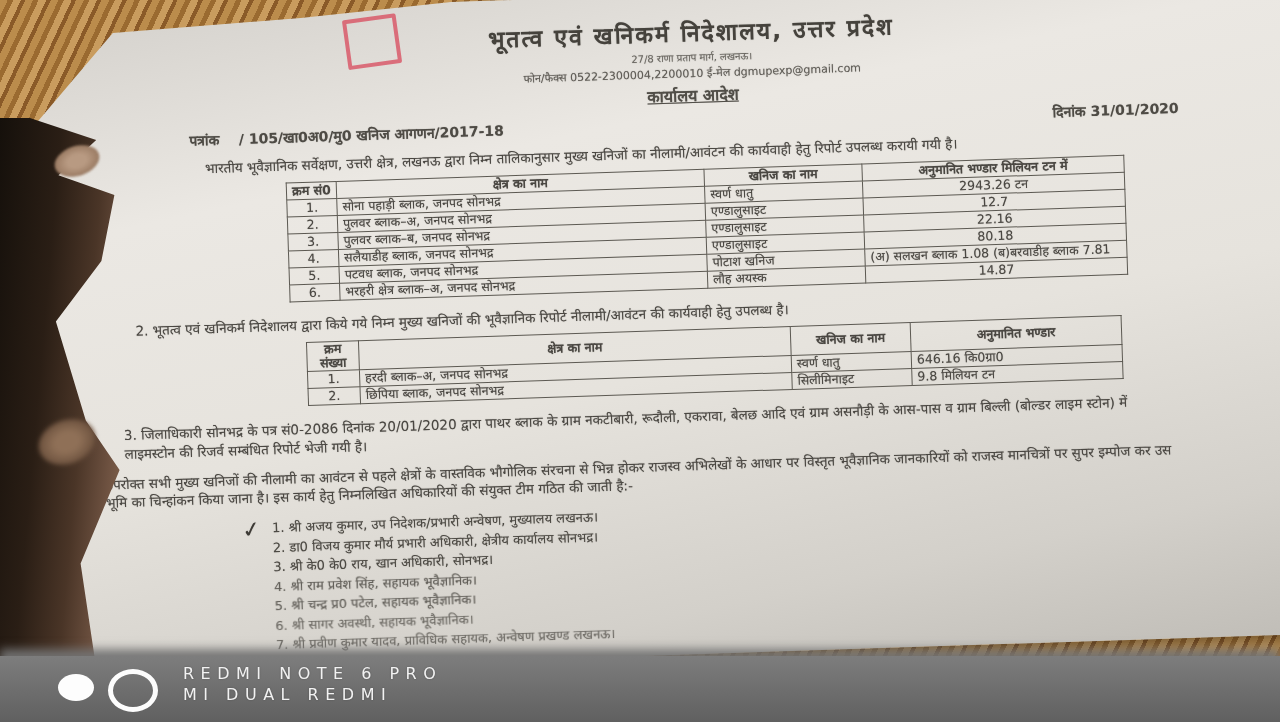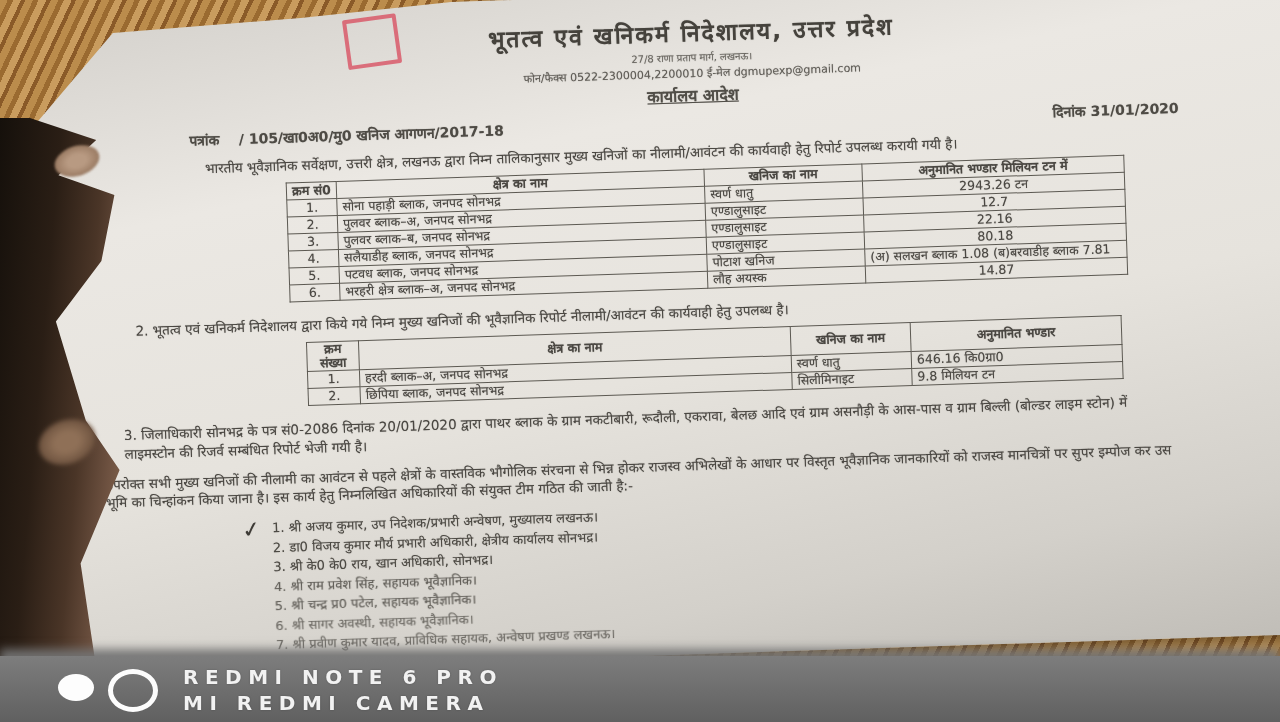--- a/index.html
+++ b/index.html
@@ -72,21 +72,21 @@
   .check{position:absolute;left:-30px;top:-6px;font-size:22px;font-weight:bold;color:#3d3a35;transform:rotate(-8deg);}
   
   .bottom-bar{
     position:absolute;left:0;bottom:0;width:100%;height:66px;
     background:linear-gradient(#7d7d7d,#606060);
     box-shadow:0 -7px 9px rgba(115,115,115,.95);
   }
   .wm{position:absolute;left:58px;bottom:10px;height:48px;}
   .wm-dot{position:absolute;left:0;top:10px;width:36px;height:27px;border-radius:50%;background:#fdfdfd;}
   .wm-ring{position:absolute;left:50px;top:5px;width:40px;height:33px;border:5px solid #fdfdfd;border-radius:50%;background:transparent;}
-  .wm-text{position:absolute;left:125px;top:0;font-size:20px;font-weight:bold;letter-spacing:6.5px;line-height:1.3;color:#f2f2f2;text-shadow:0 0 2px rgba(0,0,0,.25);white-space:nowrap;}
+  .wm-text{position:absolute;left:125px;top:0;font-size:16px;font-weight:normal;letter-spacing:6.5px;line-height:1.3;color:#f2f2f2;text-shadow:0 0 2px rgba(0,0,0,.25);white-space:nowrap;}
 </style>
 </head>
 <body>
 
 <div class="root">
   <div class="wood-base"></div>
 
   <div class="paper">
     <div class="staple"></div>
     <div class="red-tab"></div>
@@ -210,17 +210,17 @@
   <div class="hand"></div>
   <div class="nail1"></div>
   <div class="nail2"></div>
 
   <div class="bottom-bar">
     <div class="wm">
       <div class="wm-dot"></div>
       <div class="wm-ring"></div>
       <div class="wm-text">
         <div>REDMI NOTE 6 PRO</div>
-        <div>MI REDMI CAMERA</div>
+        <div>MI DUAL REDMI</div>
       </div>
     </div>
   </div>
 </div>
 
 </body></html>

